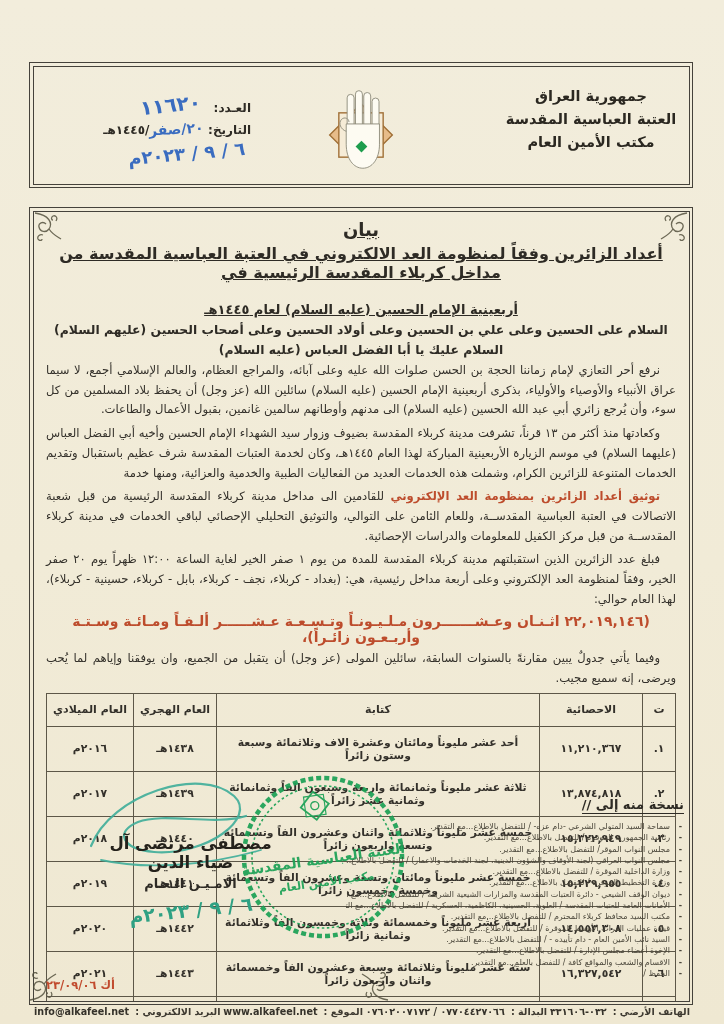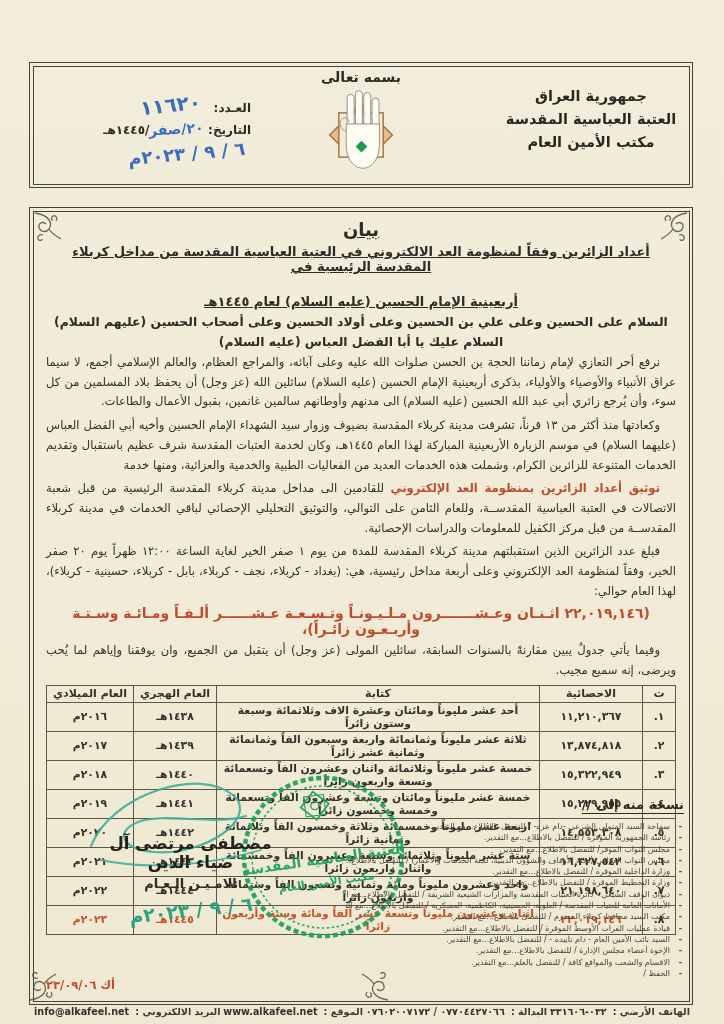--- a/index.html
+++ b/index.html
@@ -19,29 +19,29 @@
   .numdate{position:absolute;top:26px;left:16px;width:205px;font-size:12px;font-weight:bold;text-align:right;}
   .numdate .row{margin-top:4px;white-space:nowrap;}
   .hand-blue{display:inline-block;color:#3a6cc0;font-weight:bold;}
   .num-val{font-size:20px;transform:rotate(-6deg);margin-right:8px;letter-spacing:1px;}
   .dm-val{font-size:14px;transform:rotate(-3deg);}
   .greg{font-size:18px;transform:rotate(-5deg);margin-top:2px;margin-right:6px;}
   
   .content{position:absolute;inset:3px;padding:6px 13px 0;overflow:hidden;}
   .title{text-align:center;font-size:18px;font-weight:bold;text-decoration:underline;margin:2px 0 4px;}
   .subtitle1,.subtitle2{text-align:center;font-weight:bold;text-decoration:underline;}
-  .subtitle1{font-size:13px;}
+  .subtitle1{font-size:16px;}
   .subtitle2{font-size:13px;margin-top:20px;}
   .salut{text-align:center;font-weight:bold;font-size:12.4px;margin-top:5px;}
   p.body{font-size:11.6px;line-height:1.7;text-align:justify;margin:4px 0 0;text-indent:16px;color:#33302a;}
   .red{color:#bd4c2c;font-weight:bold;}
   .total-line{text-align:center;font-size:14px;font-weight:bold;color:#bd4c2c;margin:4px 0 2px;letter-spacing:.5px;}
   
   table.stats{width:100%;border-collapse:collapse;margin-top:4px;font-size:10.8px;font-weight:bold;color:#33302a;}
-  table.stats th,table.stats td{border:1px solid #5d5748;padding:1px 3px;text-align:center;height:14px;}
+  table.stats th,table.stats td{border:1px solid #5d5748;padding:9px 3px;text-align:center;height:14px;}
   table.stats th{font-size:11px;}
   .col-no{width:26px;}.col-count{width:96px;}.col-hijri{width:76px;}.col-miladi{width:80px;}
   tr.highlight td:not(.cell-no){color:#c35428;}
   
   .sig-swirl{position:absolute;left:46px;top:566px;width:215px;height:100px;opacity:.9;}
   .sig-block{position:absolute;left:58px;top:624px;width:205px;text-align:center;}
   .sig-honorific{font-size:13px;font-weight:bold;letter-spacing:3px;}
   .sig-name{font-size:16.5px;font-weight:bold;margin-top:2px;color:#24211b;}
   .sig-role{font-size:13px;font-weight:bold;letter-spacing:4px;margin-top:4px;}
   .sig-date{display:inline-block;color:#2fa183;font-size:19px;font-weight:bold;transform:rotate(-6deg);margin-top:8px;}
@@ -64,21 +64,20 @@
   .f-label{font-weight:bold;}
   .f-val{margin-right:3px;font-weight:bold;color:#35322a;}
 </style>
 </head>
 <body>
 
 <div class="page">
 
   <div class="dbox head-box">
     <div class="inner"></div>
-    <div class="bismillah">بسمه تعالى</div>
 
     <div class="org">
       <div>جمهورية العراق</div>
       <div>العتبة العباسية المقدسة</div>
       <div>مكتب الأمين العام</div>
     </div>
 
     <svg class="emblem" viewBox="0 0 84 104">
       <rect x="18" y="28" width="48" height="48" transform="rotate(45 42 52)" fill="#e7bc8a" stroke="#a06f35" stroke-width="1.5"></rect>
       <rect x="18" y="28" width="48" height="48" fill="#f6ecd7" stroke="#a06f35" stroke-width="1.5"></rect>

